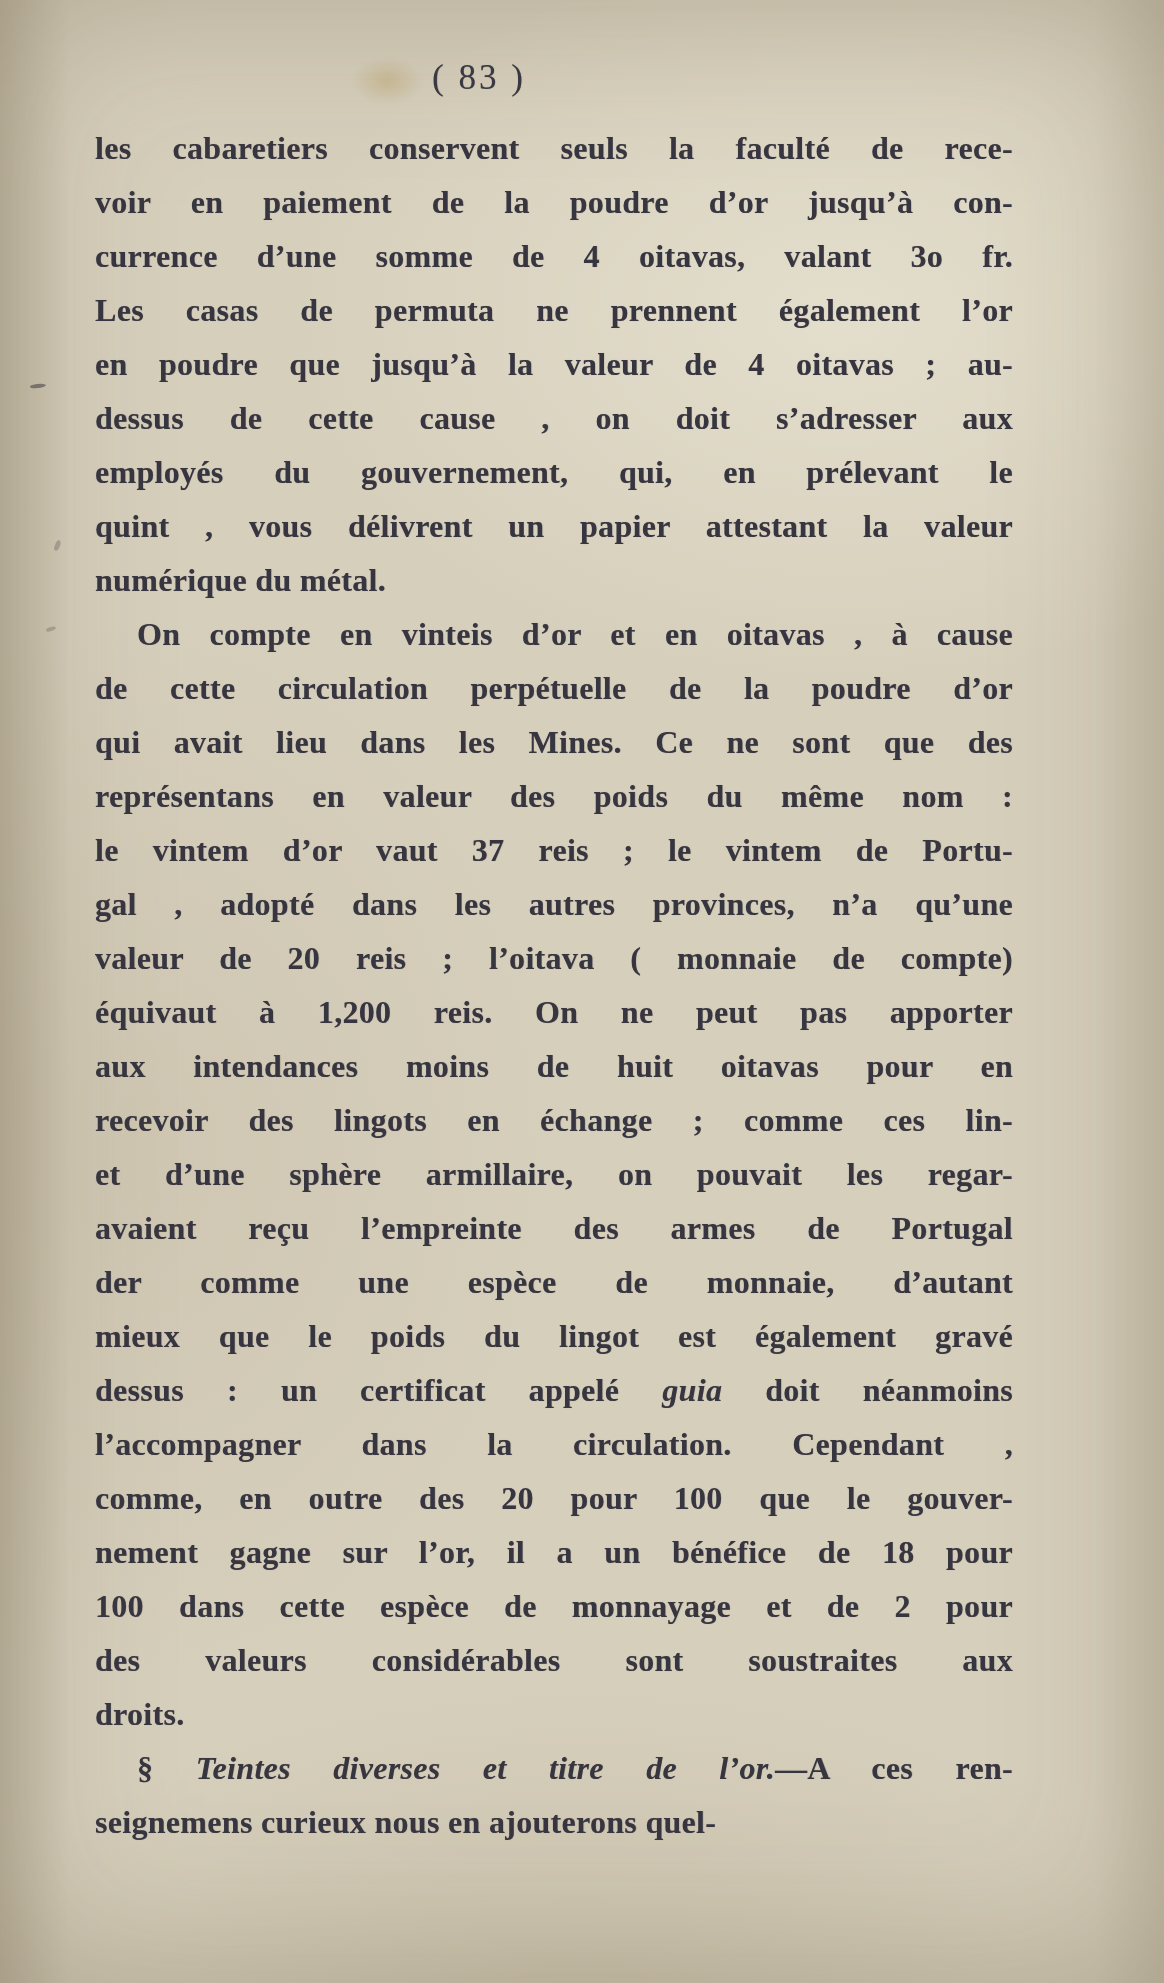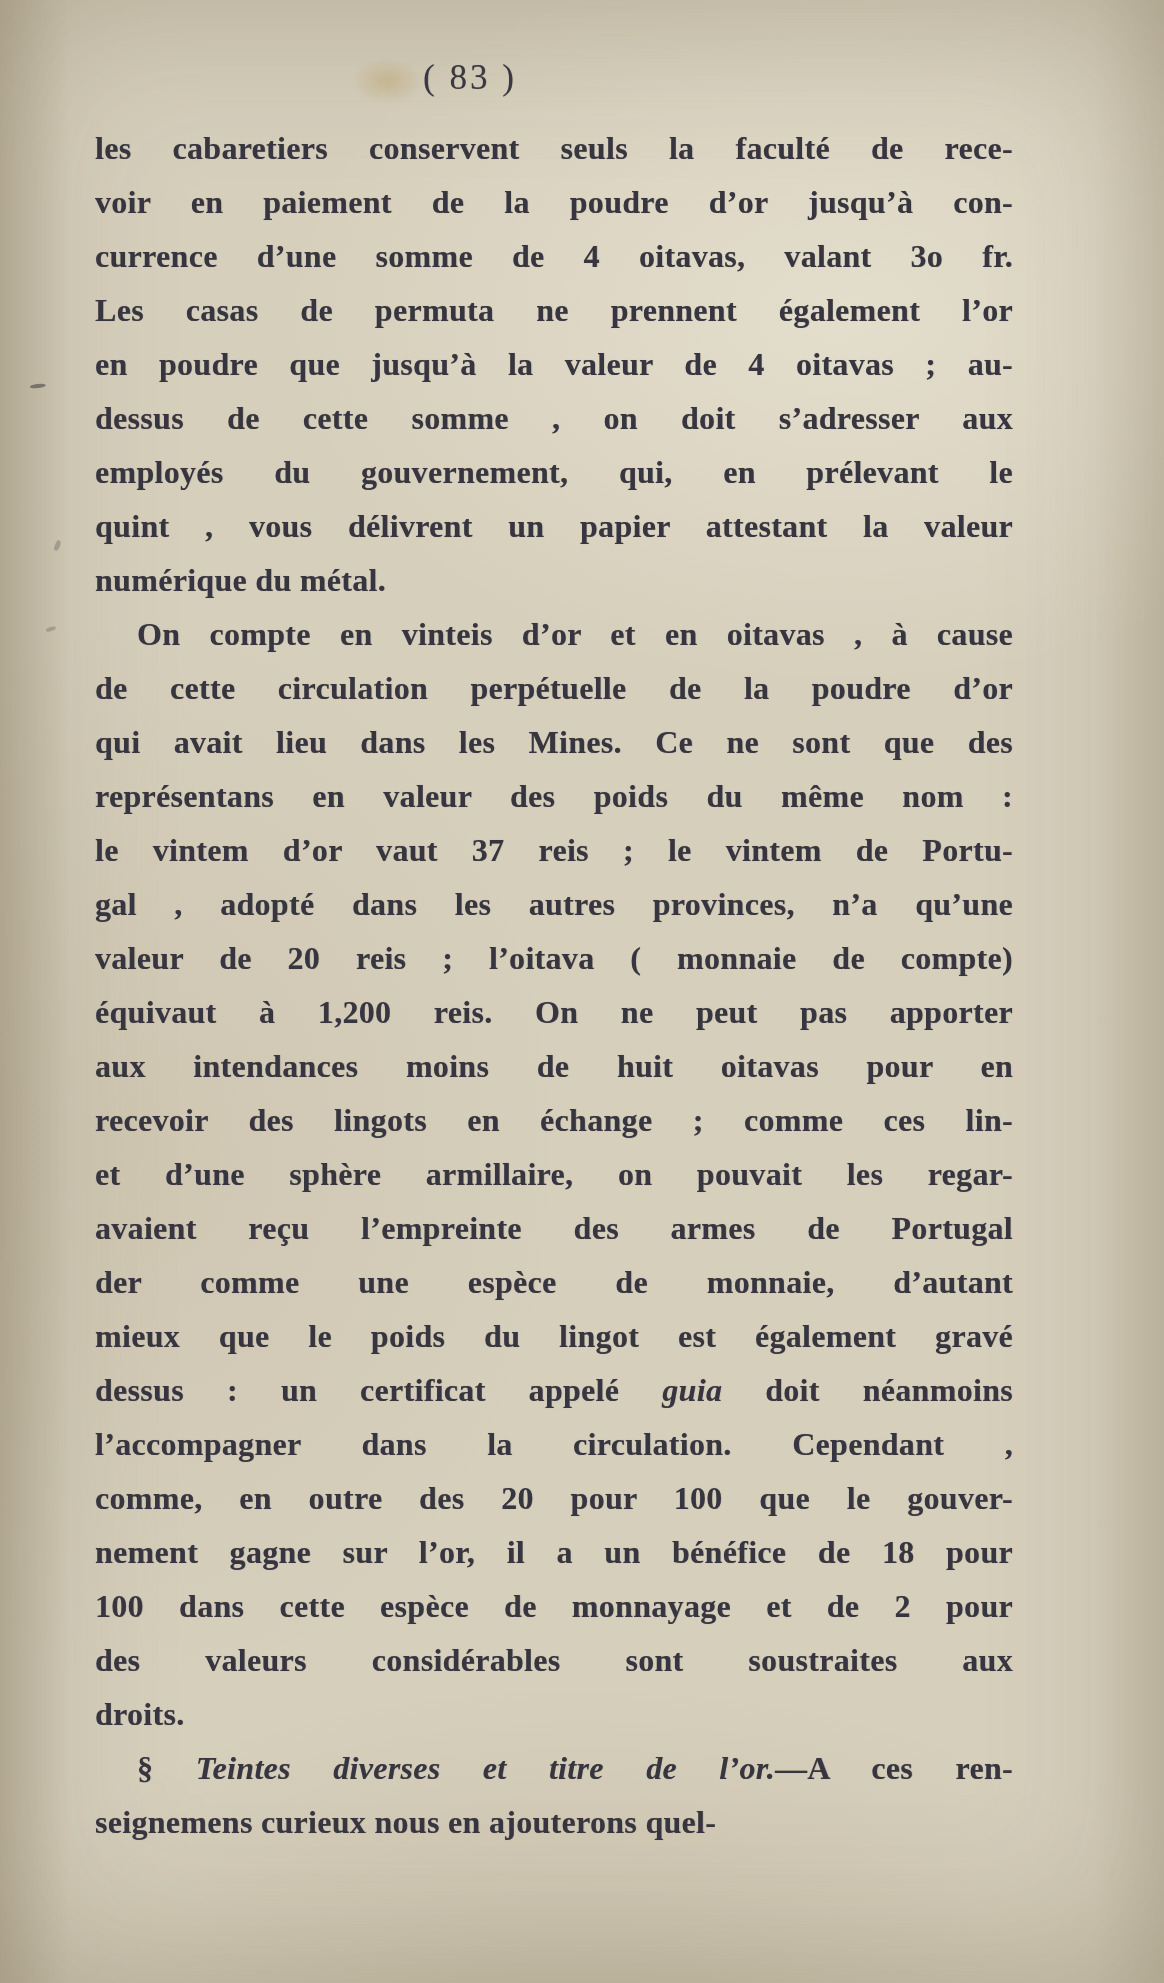--- a/index.html
+++ b/index.html
@@ -20,21 +20,21 @@
     background-image:
       radial-gradient(ellipse 900px 600px at 72% 16%, rgba(249,245,229,0.38), rgba(249,245,229,0) 62%),
       radial-gradient(ellipse 700px 900px at 12% 58%, rgba(143,125,88,0.10), rgba(143,125,88,0) 60%),
       radial-gradient(ellipse 1000px 520px at 50% 102%, rgba(128,110,74,0.14), rgba(128,110,74,0) 65%),
       linear-gradient(90deg, rgba(108,93,63,0.20), rgba(108,93,63,0) 6%, rgba(108,93,63,0) 94%, rgba(108,93,63,0.10));
     box-shadow: inset 0 0 170px rgba(95,81,53,0.32);
   }
   .page-number {
     position: absolute;
     top: 58px;
-    left: 90px;
+    left: 99px;
     width: 760px;
     text-align: center;
     font-size: 35px;
     letter-spacing: 3px;
     color: #3a3842;
     text-shadow: 0.3px 0.4px 0.7px rgba(56,52,64,0.40);
   }
   .text-block {
     position: absolute;
     top: 121px;
@@ -85,21 +85,21 @@
 
   <div class="page-number">( 83 )</div>
 
   <div class="text-block">
       <div class="paragraph">
         <div class="line"><span>les cabaretiers conservent seuls la faculté de rece-</span></div>
         <div class="line"><span>voir en paiement de la poudre d’or jusqu’à con-</span></div>
         <div class="line"><span>currence d’une somme de 4 oitavas, valant 3o fr.</span></div>
         <div class="line"><span>Les casas de permuta ne prennent également l’or</span></div>
         <div class="line"><span>en poudre que jusqu’à la valeur de 4 oitavas ; au-</span></div>
-        <div class="line"><span>dessus de cette somme , on doit s’adresser aux</span></div>
+        <div class="line"><span>dessus de cette cause , on doit s’adresser aux</span></div>
         <div class="line"><span>employés du gouvernement, qui, en prélevant le</span></div>
         <div class="line"><span>quint , vous délivrent un papier attestant la valeur</span></div>
         <div class="line last"><span>numérique du métal.</span></div>
       </div>
       <div class="paragraph">
         <div class="line indent"><span>On compte en vinteis d’or et en oitavas , à cause</span></div>
         <div class="line"><span>de cette circulation perpétuelle de la poudre d’or</span></div>
         <div class="line"><span>qui avait lieu dans les Mines. Ce ne sont que des</span></div>
         <div class="line"><span>représentans en valeur des poids du même nom :</span></div>
         <div class="line"><span>le vintem d’or vaut 37 reis ; le vintem de Portu-</span></div>

